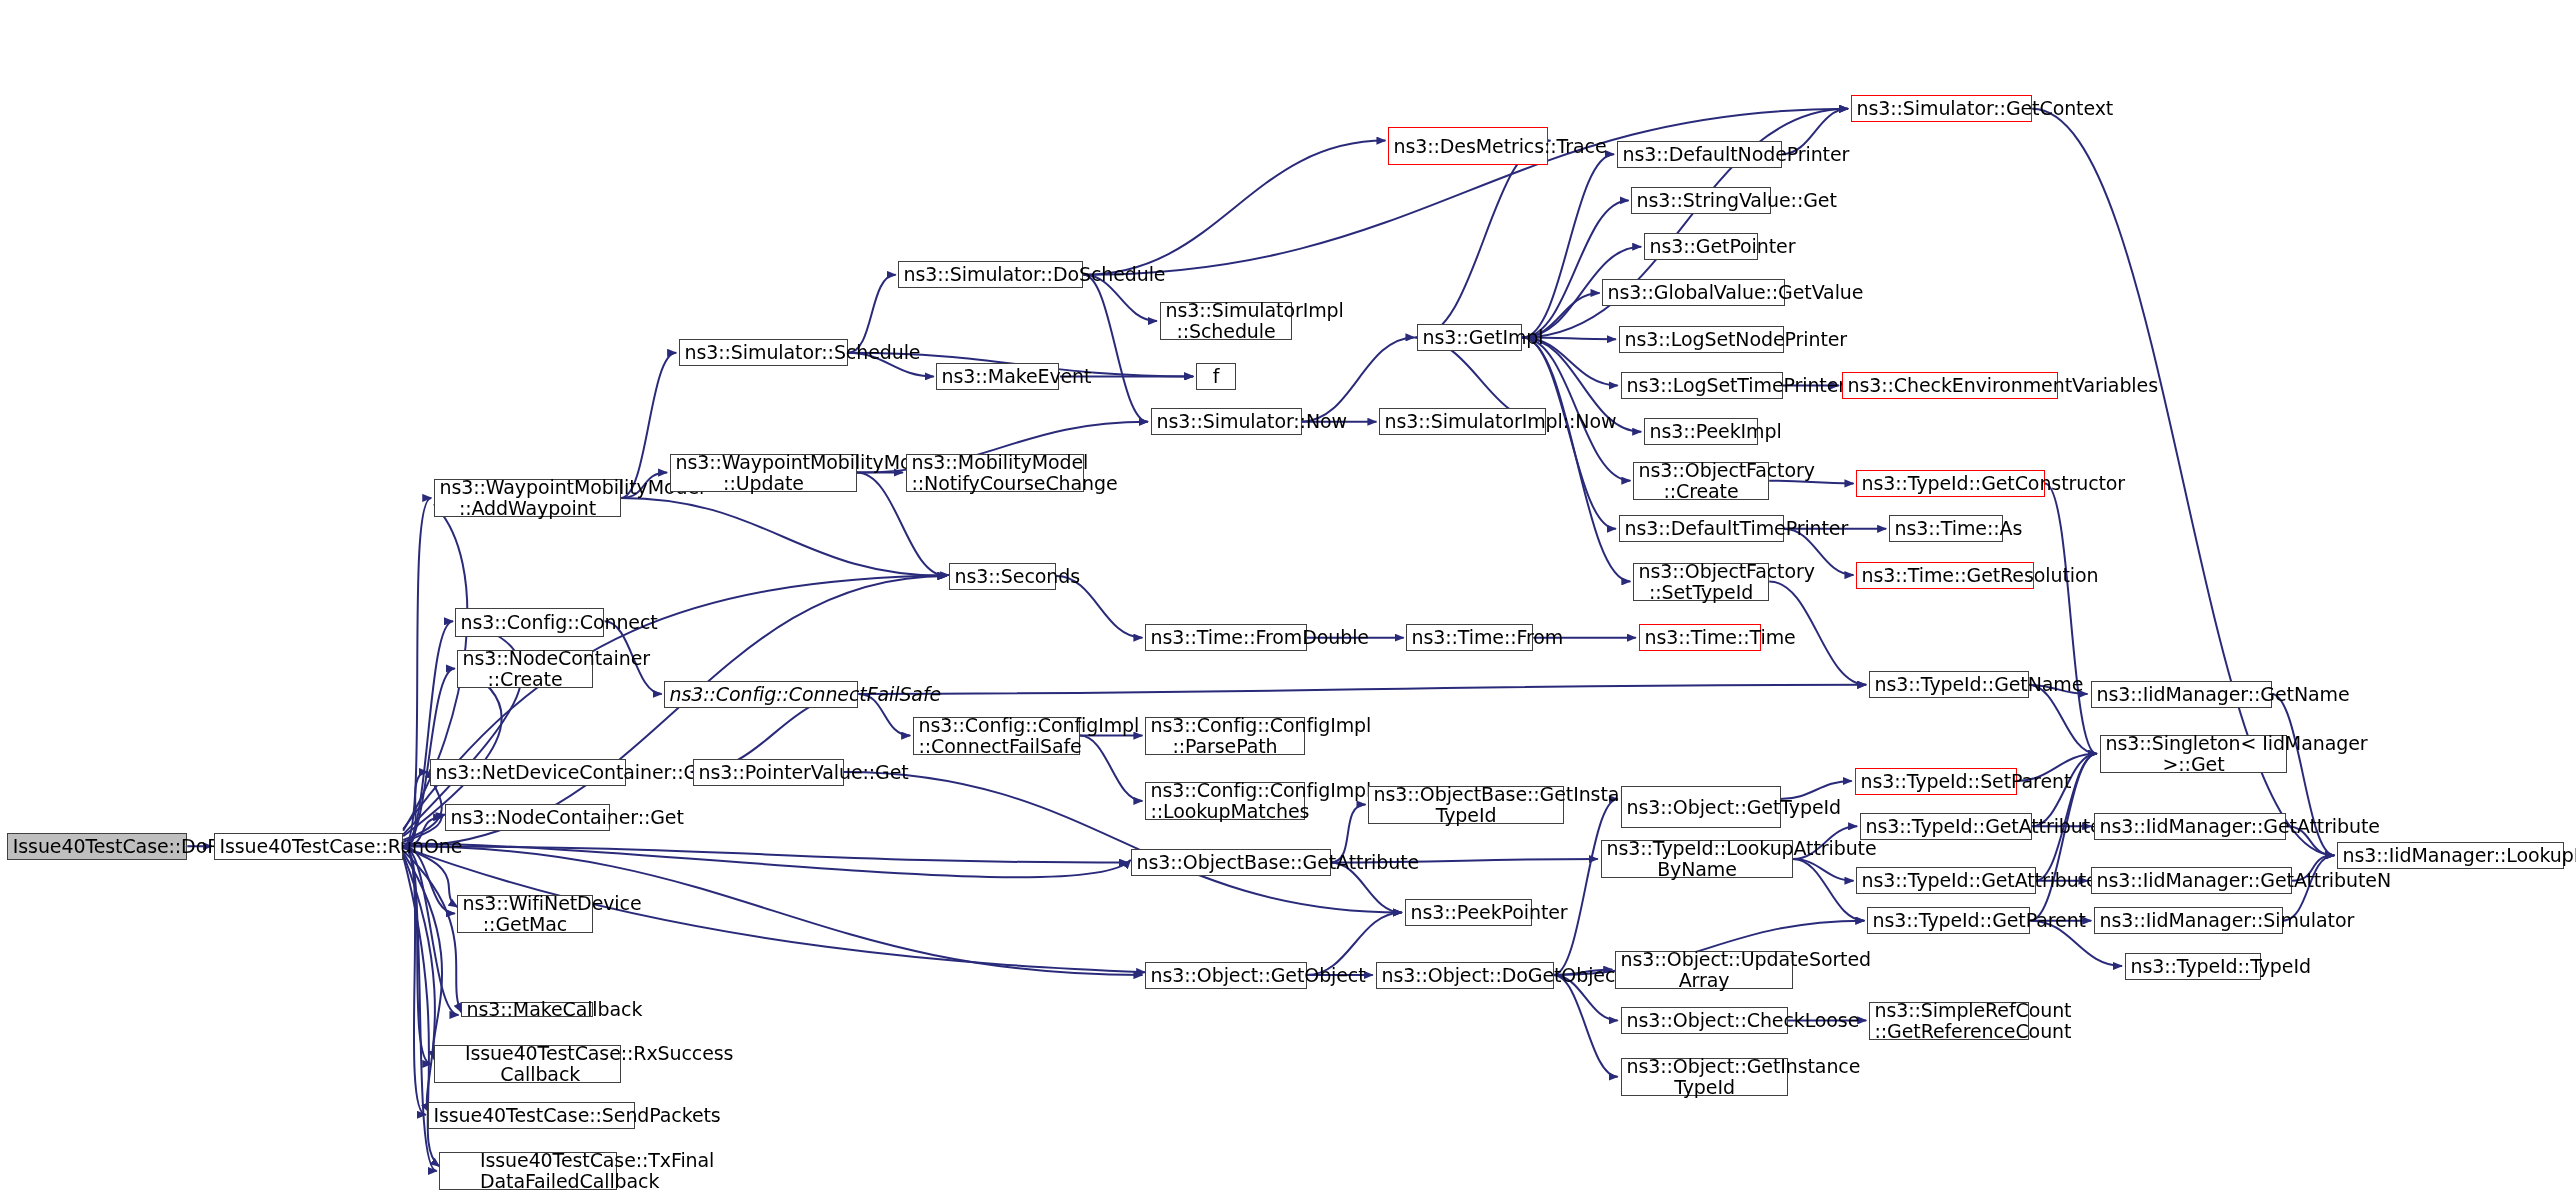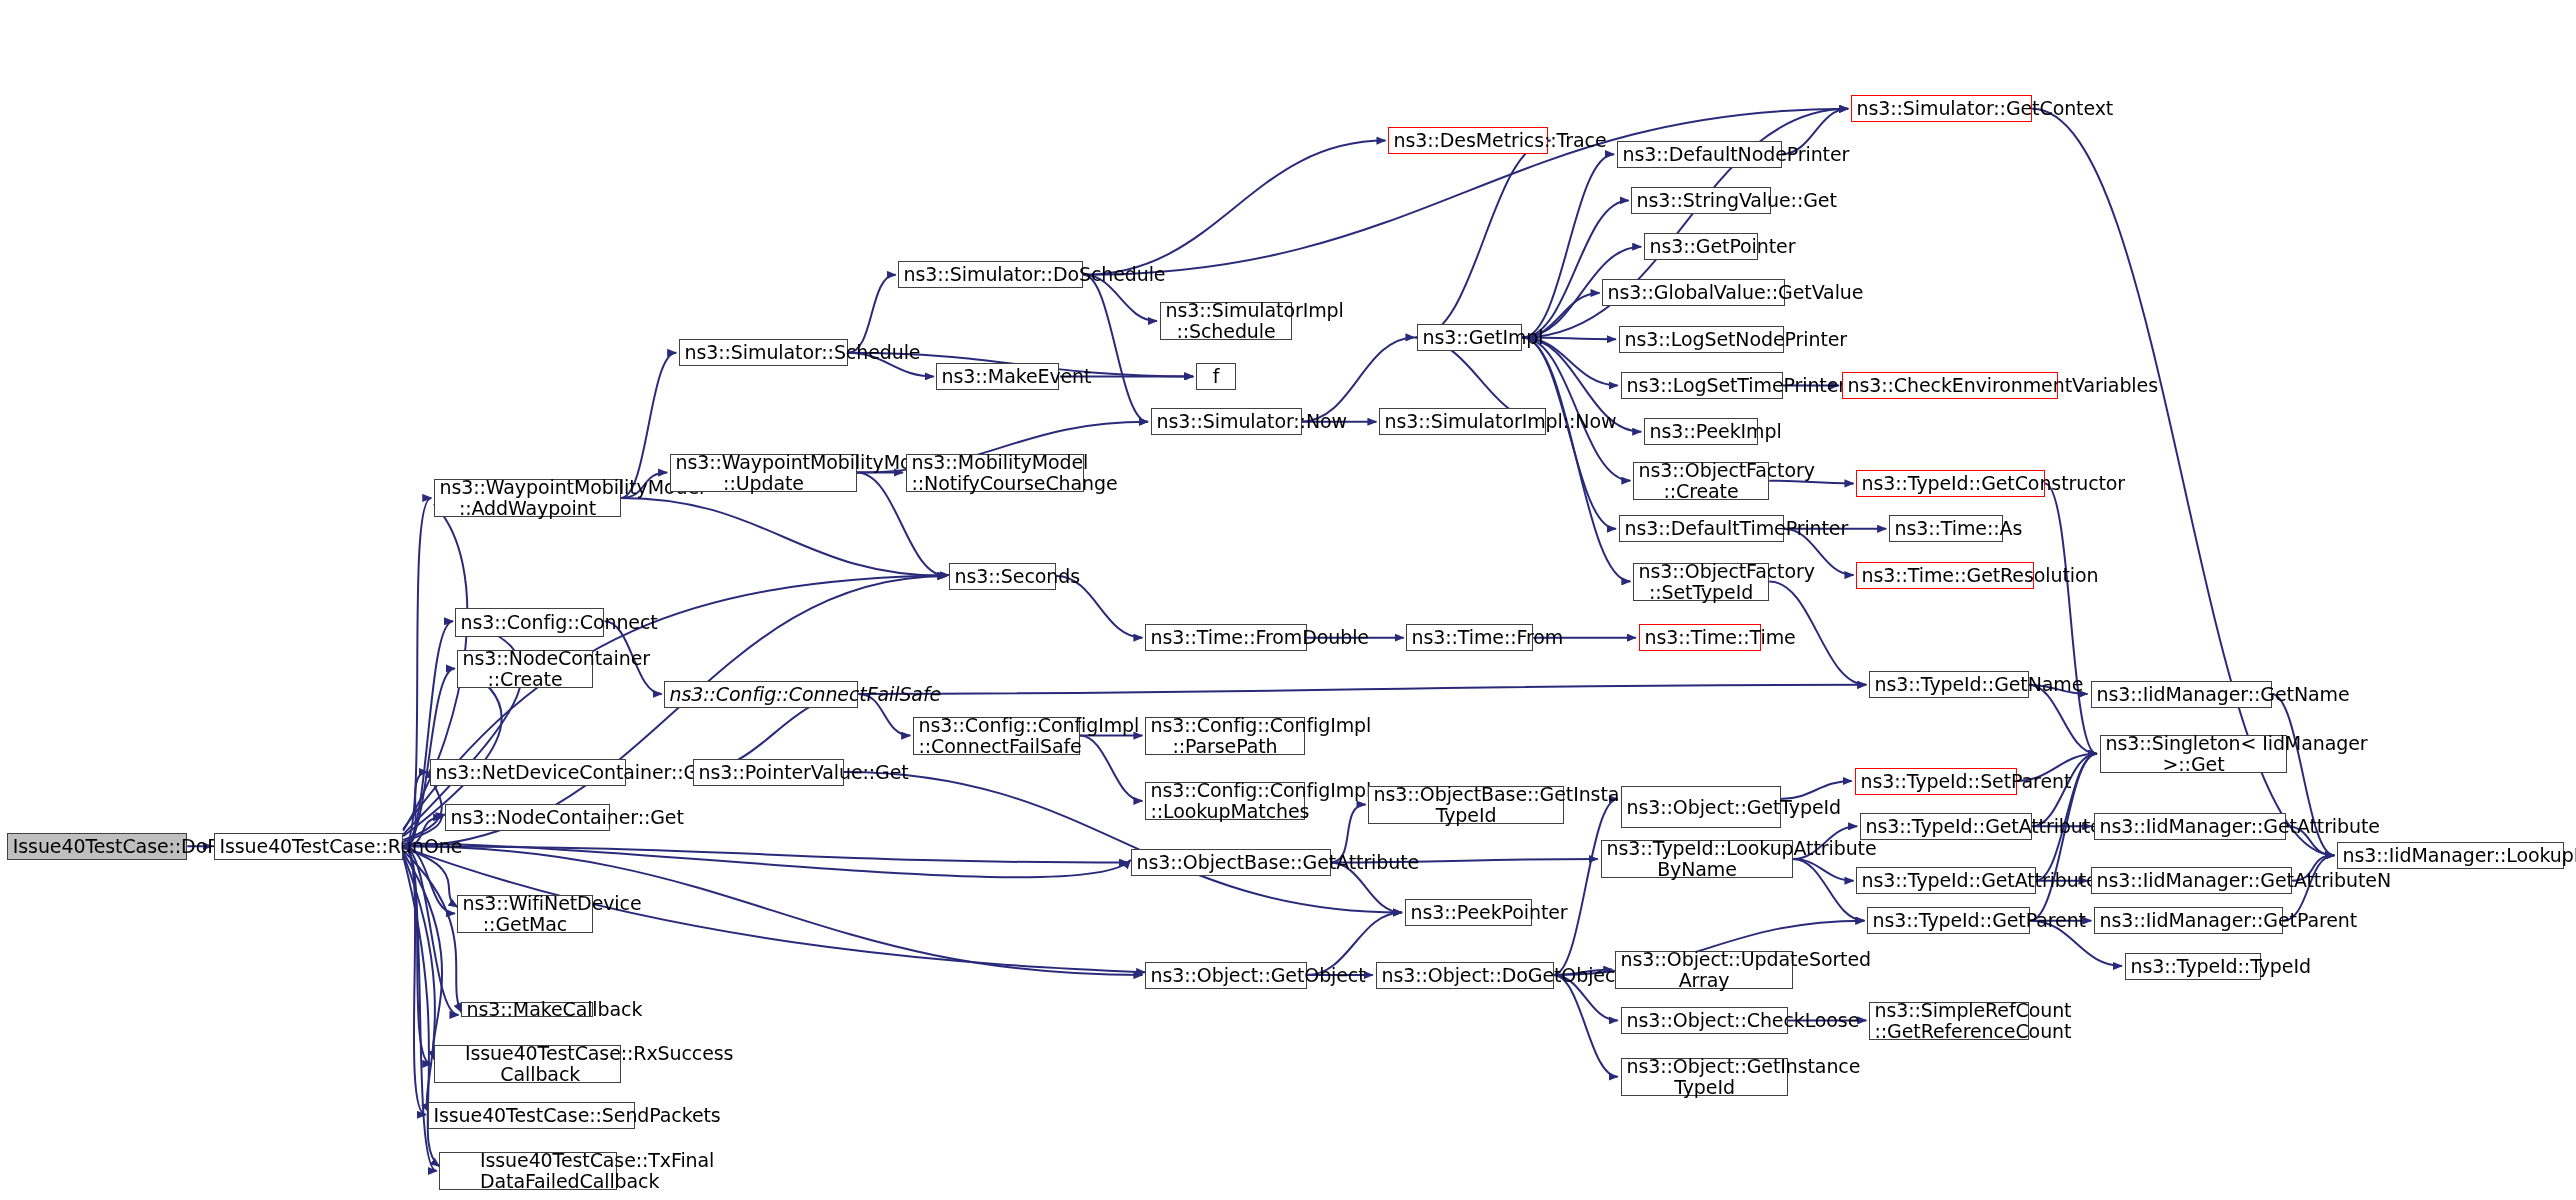--- a/index.html
+++ b/index.html
@@ -144,21 +144,21 @@
       <div class="node" style="left: 1160px; top: 302px; width: 132px; height: 38px;"><span>ns3::SimulatorImpl
 ::Schedule</span></div>
       <div class="node" style="left: 936px; top: 363px; width: 123px; height: 27px;"><span>ns3::MakeEvent</span></div>
       <div class="node" style="left: 1196px; top: 363px; width: 40px; height: 27px;"><span>f</span></div>
       <div class="node" style="left: 1151px; top: 408px; width: 151px; height: 27px;"><span>ns3::Simulator::Now</span></div>
       <div class="node" style="left: 1379px; top: 408px; width: 167px; height: 27px;"><span>ns3::SimulatorImpl::Now</span></div>
       <div class="node" style="left: 949px; top: 563px; width: 107px; height: 27px;"><span>ns3::Seconds</span></div>
       <div class="node" style="left: 1145px; top: 624px; width: 162px; height: 27px;"><span>ns3::Time::FromDouble</span></div>
       <div class="node" style="left: 1406px; top: 624px; width: 127px; height: 27px;"><span>ns3::Time::From</span></div>
       <div class="node red" style="left: 1639px; top: 624px; width: 122px; height: 27px;"><span>ns3::Time::Time</span></div>
-      <div class="node red" style="left: 1388px; top: 127px; width: 160px; height: 27px;"><span>ns3::DesMetrics::Trace</span></div>
+      <div class="node red" style="left: 1388px; top: 127px; width: 160px; height: 38px;"><span>ns3::DesMetrics::Trace</span></div>
       <div class="node" style="left: 1417px; top: 324px; width: 105px; height: 27px;"><span>ns3::GetImpl</span></div>
       <div class="node red" style="left: 1851px; top: 95px; width: 181px; height: 27px;"><span>ns3::Simulator::GetContext</span></div>
       <div class="node" style="left: 1617px; top: 141px; width: 165px; height: 27px;"><span>ns3::DefaultNodePrinter</span></div>
       <div class="node" style="left: 1631px; top: 187px; width: 140px; height: 27px;"><span>ns3::StringValue::Get</span></div>
       <div class="node" style="left: 1644px; top: 233px; width: 114px; height: 27px;"><span>ns3::GetPointer</span></div>
       <div class="node" style="left: 1602px; top: 279px; width: 183px; height: 27px;"><span>ns3::GlobalValue::GetValue</span></div>
       <div class="node" style="left: 1619px; top: 326px; width: 165px; height: 27px;"><span>ns3::LogSetNodePrinter</span></div>
       <div class="node" style="left: 1621px; top: 372px; width: 162px; height: 27px;"><span>ns3::LogSetTimePrinter</span></div>
       <div class="node red" style="left: 1842px; top: 372px; width: 216px; height: 27px;"><span>ns3::CheckEnvironmentVariables</span></div>
       <div class="node" style="left: 1644px; top: 418px; width: 114px; height: 27px;"><span>ns3::PeekImpl</span></div>
@@ -202,21 +202,21 @@
       <div class="node" style="left: 1145px; top: 962px; width: 162px; height: 27px;"><span>ns3::Object::GetObject</span></div>
       <div class="node" style="left: 1376px; top: 962px; width: 178px; height: 27px;"><span>ns3::Object::DoGetObject</span></div>
       <div class="node" style="left: 1621px; top: 786px; width: 160px; height: 42px;"><span>ns3::Object::GetTypeId</span></div>
       <div class="node" style="left: 1601px; top: 840px; width: 192px; height: 38px;"><span>ns3::TypeId::LookupAttribute
 ByName</span></div>
       <div class="node" style="left: 1860px; top: 813px; width: 172px; height: 27px;"><span>ns3::TypeId::GetAttribute</span></div>
       <div class="node" style="left: 1856px; top: 867px; width: 180px; height: 27px;"><span>ns3::TypeId::GetAttributeN</span></div>
       <div class="node" style="left: 1867px; top: 907px; width: 163px; height: 27px;"><span>ns3::TypeId::GetParent</span></div>
       <div class="node" style="left: 2094px; top: 813px; width: 192px; height: 27px;"><span>ns3::IidManager::GetAttribute</span></div>
       <div class="node" style="left: 2091px; top: 867px; width: 201px; height: 27px;"><span>ns3::IidManager::GetAttributeN</span></div>
-      <div class="node" style="left: 2094px; top: 907px; width: 189px; height: 27px;"><span>ns3::IidManager::GetParent</span></div>
+      <div class="node" style="left: 2094px; top: 907px; width: 189px; height: 27px;"><span>ns3::IidManager::Simulator</span></div>
       <div class="node" style="left: 2125px; top: 953px; width: 136px; height: 27px;"><span>ns3::TypeId::TypeId</span></div>
       <div class="node" style="left: 2337px; top: 842px; width: 227px; height: 27px;"><span>ns3::IidManager::LookupInformation</span></div>
       <div class="node red" style="left: 1855px; top: 768px; width: 162px; height: 27px;"><span>ns3::TypeId::SetParent</span></div>
       <div class="node" style="left: 1615px; top: 951px; width: 178px; height: 38px;"><span>ns3::Object::UpdateSorted
 Array</span></div>
       <div class="node" style="left: 1621px; top: 1007px; width: 167px; height: 27px;"><span>ns3::Object::CheckLoose</span></div>
       <div class="node" style="left: 1869px; top: 1002px; width: 160px; height: 38px;"><span>ns3::SimpleRefCount
 ::GetReferenceCount</span></div>
       <div class="node" style="left: 1621px; top: 1058px; width: 167px; height: 38px;"><span>ns3::Object::GetInstance
 TypeId</span></div>

